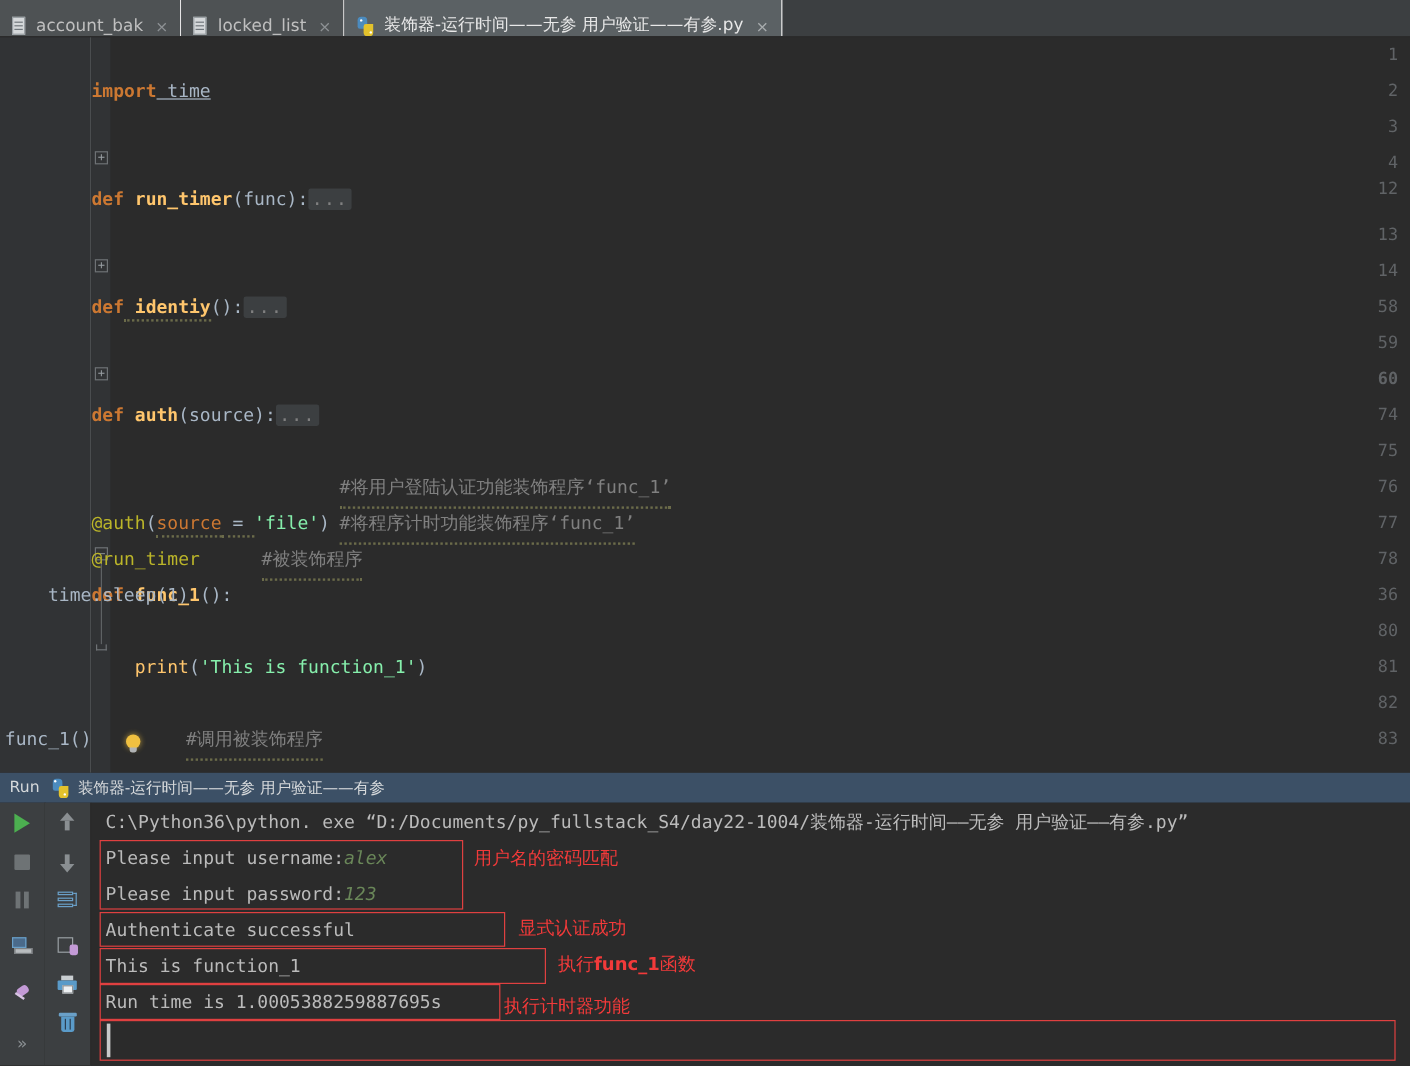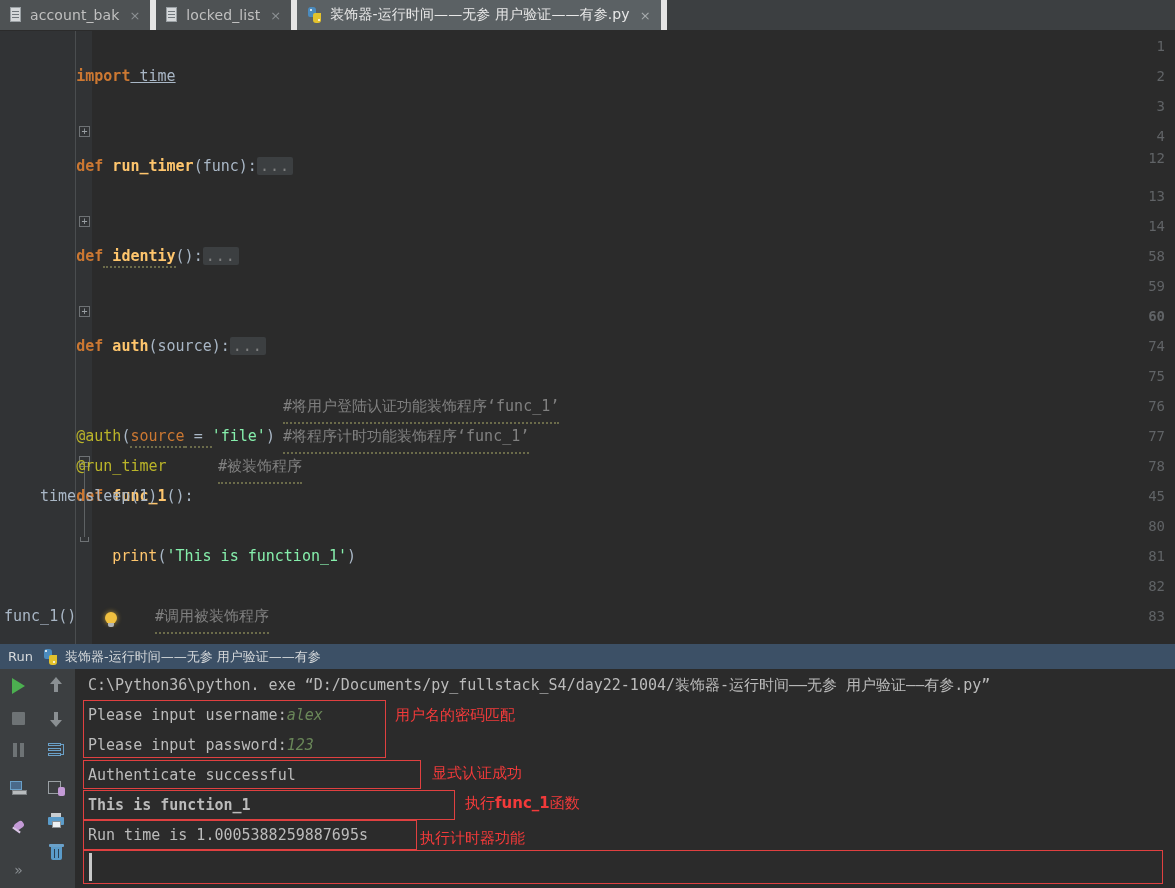--- a/index.html
+++ b/index.html
@@ -18,25 +18,25 @@
   
   .tabbar {
     position: absolute; left: 0; top: 0;
     width: 1175px; height: 31px;
     background: #3c3f41;
     border-bottom: 1px solid #2b2b2b;
     display: flex; align-items: stretch;
     box-sizing: border-box;
   }
   .tab {
-    display: flex; align-items: center;
+    display: flex; align-items: flex-end;
     padding: 0 9px 0 10px;
     gap: 7px;
     background: #4e5254;
-    border-right: 6px solid #e5e5e5;
+    border-right: 1px solid #e5e5e5;
     color: #c0c0c0;
     font-size: 14px;
     font-family: "DejaVu Sans", sans-serif;
     cursor: default;
     box-sizing: border-box;
   }
   .tab.active {
     background: #5b6164;
     color: #e8e8e8;
   }
@@ -378,21 +378,21 @@
     <div class="lnum" style="top:150px;">13</div>
     <div class="lnum" style="top:180px;">14</div>
     <div class="lnum" style="top:210px;">58</div>
     <div class="lnum" style="top:240px;">59</div>
     <div class="lnum" style="top:270px;font-weight:bold;">60</div>
     <div class="lnum" style="top:300px;">74</div>
     <div class="lnum" style="top:330px;">75</div>
     <div class="lnum" style="top:360px;">76</div>
     <div class="lnum" style="top:390px;">77</div>
     <div class="lnum" style="top:420px;">78</div>
-    <div class="lnum" style="top:450px;">45</div>
+    <div class="lnum" style="top:450px;">36</div>
     <div class="lnum" style="top:480px;">80</div>
     <div class="lnum" style="top:510px;">81</div>
     <div class="lnum" style="top:540px;">82</div>
     <div class="lnum" style="top:570px;">83</div>
 
     <div class="foldmark" style="left:79px; top:95px;">+</div>
     <div class="foldmark" style="left:79px; top:185px;">+</div>
     <div class="foldmark" style="left:79px; top:275px;">+</div>
     <div class="foldmark" style="left:79px; top:425px;">–</div>
     <div class="foldline" style="left:84px; top:436px; height:70px;"></div>
@@ -545,21 +545,21 @@
 
     <div class="console">
       <div class="cline" style="top:2px;">C:\Python36\python. exe “D:/Documents/py_fullstack_S4/day22-1004/装饰器-运行时间——无参 用户验证——有参.py”</div>
 
       <div class="cline" style="top:32px;"><span>Please input username:</span><span class="c-in">alex</span></div>
 
       <div class="cline" style="top:62px;"><span>Please input password:</span><span class="c-in">123</span></div>
 
       <div class="cline" style="top:92px;">Authenticate successful</div>
 
-      <div class="cline" style="top:122px;font-weight:bold;">This is function_1</div>
+      <div class="cline" style="top:122px;">This is function_1</div>
 
       <div class="cline" style="top:152px;">Run time is 1.0005388259887695s</div>
 
       <div class="caret" style="left:13px; top:184px; height:28px;"></div>
 
       <div class="redbox" style="left:7px;  top:31px;  width:303px; height:58px;"></div>
       <div class="redbox" style="left:7px;  top:91px;  width:338px; height:29px;"></div>
       <div class="redbox" style="left:7px;  top:121px; width:372px; height:30px;"></div>
       <div class="redbox" style="left:7px;  top:151px; width:334px; height:30px;"></div>
       <div class="redbox" style="left:7px;  top:181px; width:1080px; height:34px;"></div>

